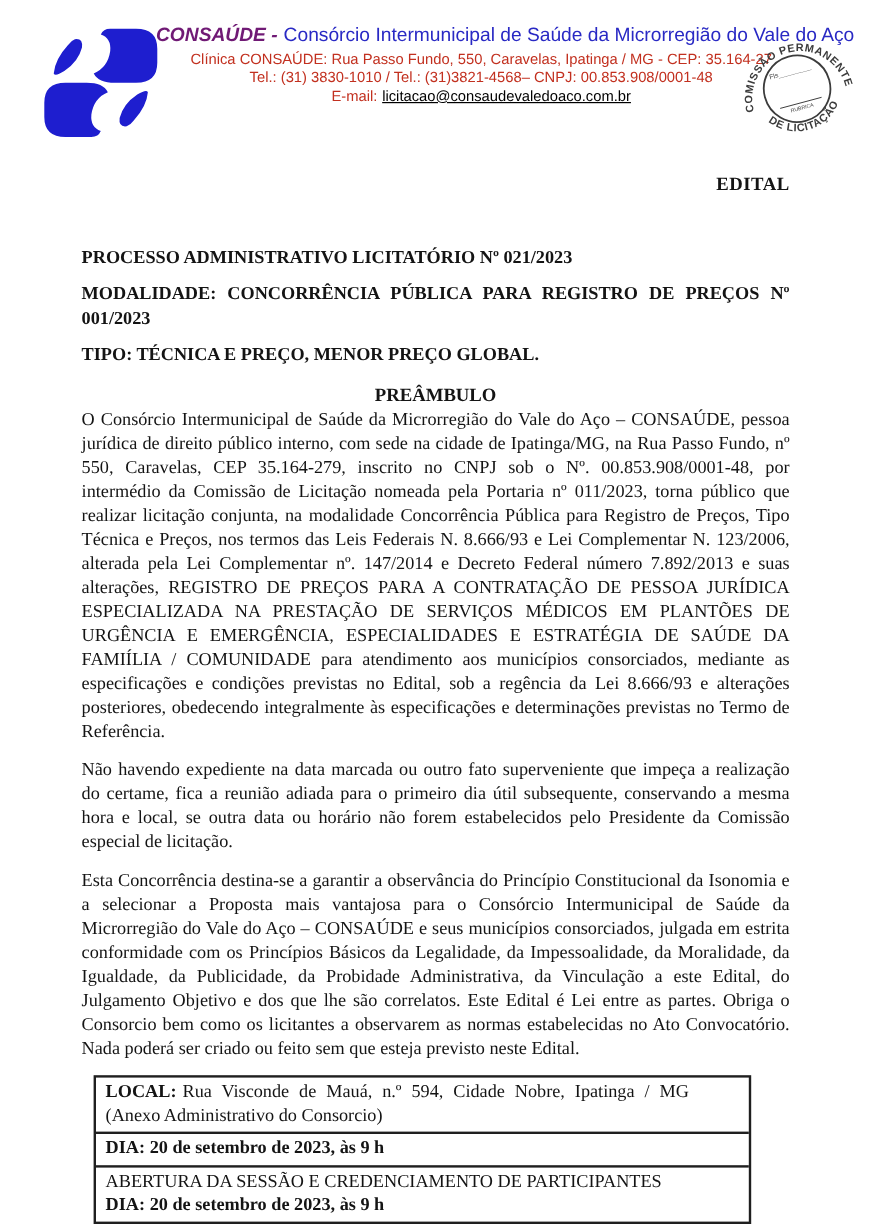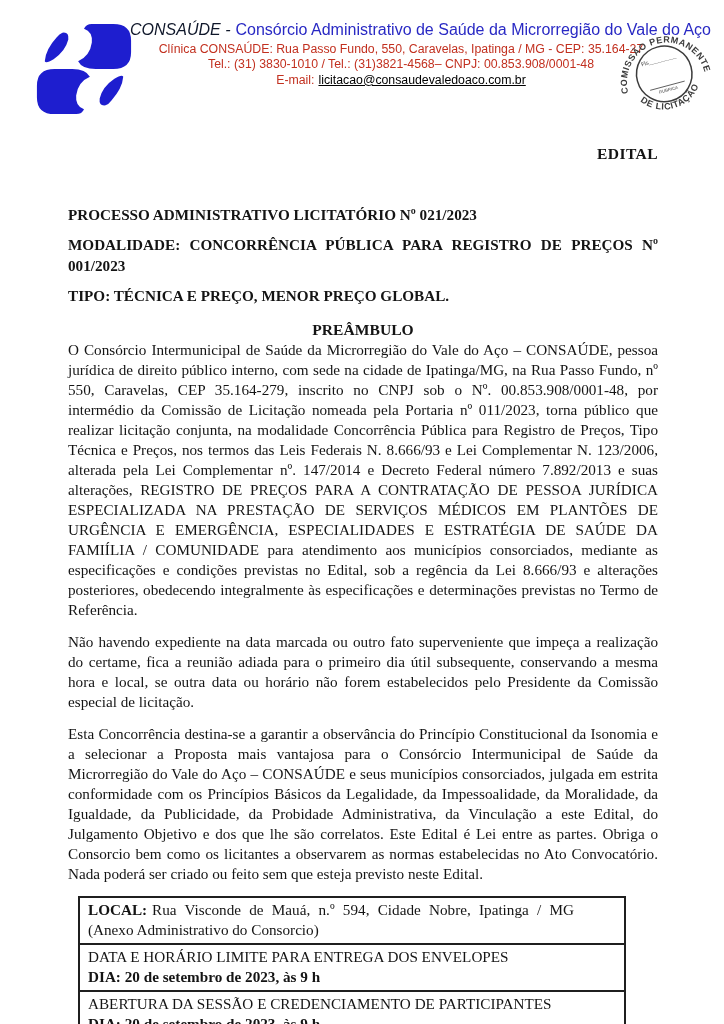--- a/index.html
+++ b/index.html
@@ -6,21 +6,21 @@
   body{
     width:724px;height:1024px;background:#ffffff;position:relative;overflow:hidden;
     font-family:"Liberation Serif",serif;color:#141414;
     -webkit-font-smoothing:antialiased;
   }
   
   .header{position:absolute;top:20px;left:0;width:724px;height:100px}
   .logo{position:absolute;left:33px;top:3px}
   .htext{margin-left:130px;width:542px;text-align:center;font-family:"Liberation Sans",sans-serif}
   .h1line{font-size:16px;line-height:19px;margin-bottom:3px;white-space:nowrap}
-  .org-bold{color:#0f172a;font-weight:normal;font-style:italic}
+  .org-bold{color:#701a75;font-weight:bold;font-style:italic}
   .org-rest{color:#2929c4;margin-left:5px}
   .hsmall{font-size:12.3px;line-height:15.4px;color:#c2301f}
   .email-link{color:#000000;text-decoration:underline;margin-left:4px;cursor:pointer}
   
   .stamp{position:absolute;top:6px;right:13px;width:94px;height:94px}
   .stamp text{fill:#3c3c3c;font-family:"Liberation Sans",sans-serif}
   
   .content{position:absolute;top:128px;left:68px;width:590px;font-size:15.2px;line-height:20px;text-align:justify}
   .doc-title{text-align:right;font-weight:bold;font-size:15.6px;letter-spacing:.4px;margin:16px 0 0}
   .lead{font-weight:bold;margin:0 0 9px;line-height:21px}
@@ -46,21 +46,21 @@
       <path d="M 30 9 Q 37 8 36 16 Q 33 28 21 36 Q 13 41 12 38 Q 13 26 24 14 Q 27 10 30 9 Z"></path>
       <g transform="rotate(180 52 46)">
         <path d="M 60 0 L 82 0 Q 100 0 100 17 L 100 29 Q 100 46 82 46 L 64 46 Q 50 46 46 38 Q 58 33 60 19 Q 61 8 52 5 Q 54 0 60 0 Z"></path>
         <path d="M 30 9 Q 37 8 36 16 Q 33 28 21 36 Q 13 41 12 38 Q 13 26 24 14 Q 27 10 30 9 Z"></path>
       </g>
     </g>
   </svg>
 
   <div class="htext">
     <div class="h1line">
-      <span class="org-bold">CONSAÚDE -</span><span class="org-rest">Consórcio Administrativo de Saúde da Microrregião do Vale do Aço</span>
+      <span class="org-bold">CONSAÚDE -</span><span class="org-rest">Consórcio Intermunicipal de Saúde da Microrregião do Vale do Aço</span>
     </div>
     <div class="hsmall">Clínica CONSAÚDE: Rua Passo Fundo, 550, Caravelas, Ipatinga / MG - CEP: 35.164-27</div>
     <div class="hsmall">Tel.: (31) 3830-1010 / Tel.: (31)3821-4568– CNPJ: 00.853.908/0001-48</div>
     <div class="hsmall">
       <span>E-mail:</span><a class="email-link">licitacao@consaudevaledoaco.com.br</a>
     </div>
   </div>
 
   <svg class="stamp" viewBox="0 0 100 100" aria-hidden="true">
     <g transform="rotate(-15 50 50)">
@@ -94,21 +94,20 @@
 
   <p class="para">O Consórcio Intermunicipal de Saúde da Microrregião do Vale do Aço – CONSAÚDE, pessoa jurídica de direito público interno, com sede na cidade de Ipatinga/MG, na Rua Passo Fundo, nº 550, Caravelas, CEP 35.164-279, inscrito no CNPJ sob o Nº. 00.853.908/0001-48, por intermédio da Comissão de Licitação nomeada pela Portaria nº 011/2023, torna público que realizar licitação conjunta, na modalidade Concorrência Pública para Registro de Preços, Tipo Técnica e Preços, nos termos das Leis Federais N. 8.666/93 e Lei Complementar N. 123/2006, alterada pela Lei Complementar nº. 147/2014 e Decreto Federal número 7.892/2013 e suas alterações, REGISTRO DE PREÇOS PARA A CONTRATAÇÃO DE PESSOA JURÍDICA ESPECIALIZADA NA PRESTAÇÃO DE SERVIÇOS MÉDICOS EM PLANTÕES DE URGÊNCIA E EMERGÊNCIA, ESPECIALIDADES E ESTRATÉGIA DE SAÚDE DA FAMIÍLIA / COMUNIDADE para atendimento aos municípios consorciados, mediante as especificações e condições previstas no Edital, sob a regência da Lei 8.666/93 e alterações posteriores, obedecendo integralmente às especificações e determinações previstas no Termo de Referência.</p>
   <p class="para">Não havendo expediente na data marcada ou outro fato superveniente que impeça a realização do certame, fica a reunião adiada para o primeiro dia útil subsequente, conservando a mesma hora e local, se outra data ou horário não forem estabelecidos pelo Presidente da Comissão especial de licitação.</p>
   <p class="para">Esta Concorrência destina-se a garantir a observância do Princípio Constitucional da Isonomia e a selecionar a Proposta mais vantajosa para o Consórcio Intermunicipal de Saúde da Microrregião do Vale do Aço – CONSAÚDE e seus municípios consorciados, julgada em estrita conformidade com os Princípios Básicos da Legalidade, da Impessoalidade, da Moralidade, da Igualdade, da Publicidade, da Probidade Administrativa, da Vinculação a este Edital, do Julgamento Objetivo e dos que lhe são correlatos. Este Edital é Lei entre as partes. Obriga o Consorcio bem como os licitantes a observarem as normas estabelecidas no Ato Convocatório. Nada poderá ser criado ou feito sem que esteja previsto neste Edital.</p>
 
   <div class="sched">
     <div class="srow row-local">
       <span class="lbl">LOCAL:</span><span>Rua Visconde de Mauá, n.º 594, Cidade Nobre, Ipatinga / MG (Anexo Administrativo do Consorcio)</span>
     </div>
     <div class="srow">
-      <div>DATA E HORÁRIO LIMITE PARA ENTREGA DOS ENVELOPES</div>
       <div class="b">DIA: 20 de setembro de 2023, às 9 h</div>
     </div>
     <div class="srow">
       <div>ABERTURA DA SESSÃO E CREDENCIAMENTO DE PARTICIPANTES</div>
       <div class="b">DIA: 20 de setembro de 2023, às 9 h</div>
     </div>
 
   </div>
 
 </div>

